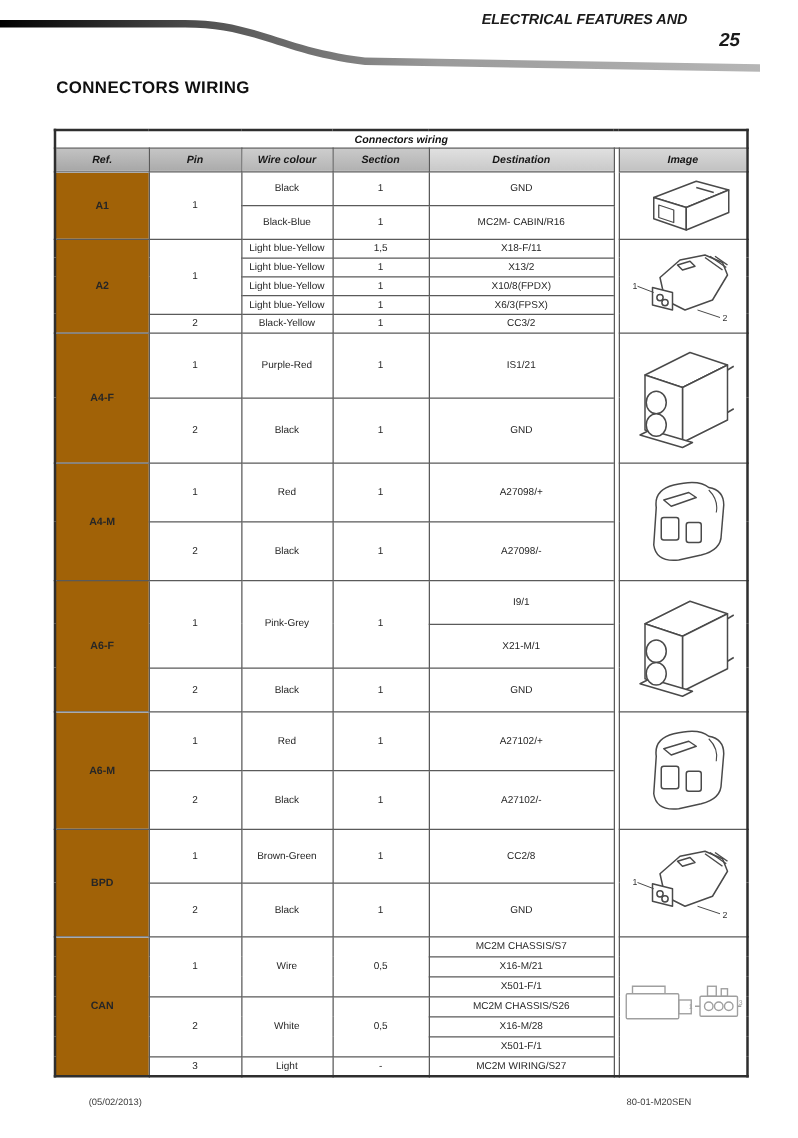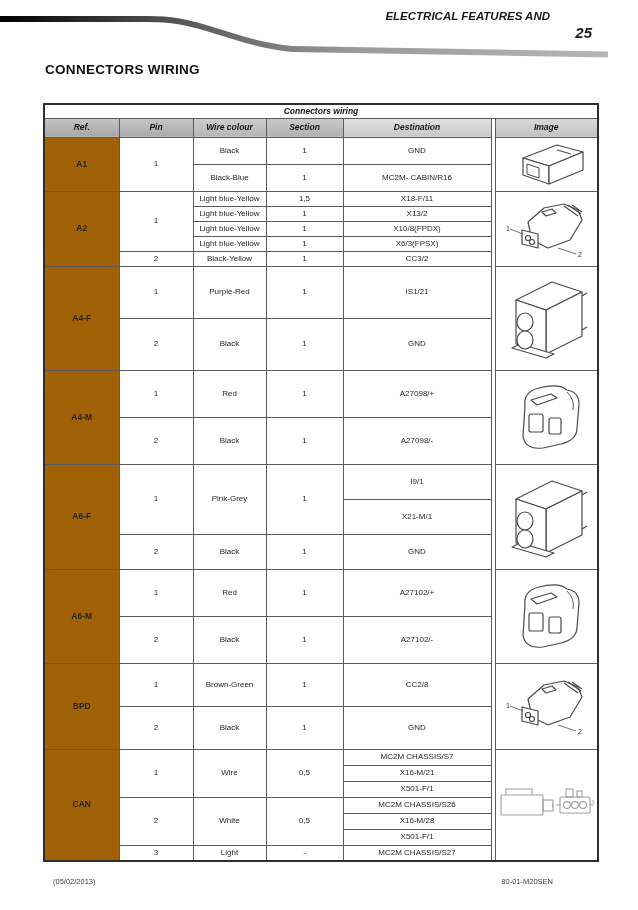--- a/index.html
+++ b/index.html
@@ -39,21 +39,21 @@
   .wiring td.img { background: #fff; padding: 0; }
   .wiring td.img svg { display: block; margin: 0 auto; }
 
   .side-tab { position: absolute; top: 557px; left: 618px; width: 20px; height: 63px;
               display: flex; align-items: center; justify-content: center; }
   .side-tab span { transform: rotate(90deg); color: #fff; font-weight: bold;
                    font-size: 13px; letter-spacing: 0.5px; }
 
   .footer { position: absolute; top: 877px; left: 0; width: 100%;
             font-size: 7.5px; color: #3c3c3c; }
-  .footer .fl { position: absolute; left: 53px; }
+  .footer .fl { position: absolute; left: 71px; }
   .footer .fr { position: absolute; right: 55px; }
 </style>
 </head>
 <body>
 
 <div class="page">
 
   <svg class="swoosh" width="638" height="62" viewBox="0 0 638 62">
     <defs>
       <linearGradient id="sw" x1="0" y1="0" x2="1" y2="0">
@@ -350,21 +350,21 @@
           <tr style="height: 16px;">
             <td>X16-M/28</td>
           </tr>
           <tr style="height: 16px;">
             <td>X501-F/1</td>
           </tr>
           <tr style="height: 16px;">
             <td rowspan="1">3</td>
             <td rowspan="1">Light</td>
             <td rowspan="1">-</td>
-            <td>MC2M CHASSIS/S27</td>
+            <td>MC2M WIRING/S27</td>
           </tr>
         </tbody>
     </table>
   </div>
 
   <div class="side-tab" style="background: rgb(27, 27, 27);">
     <span>80</span>
   </div>
 
   <div class="footer">

